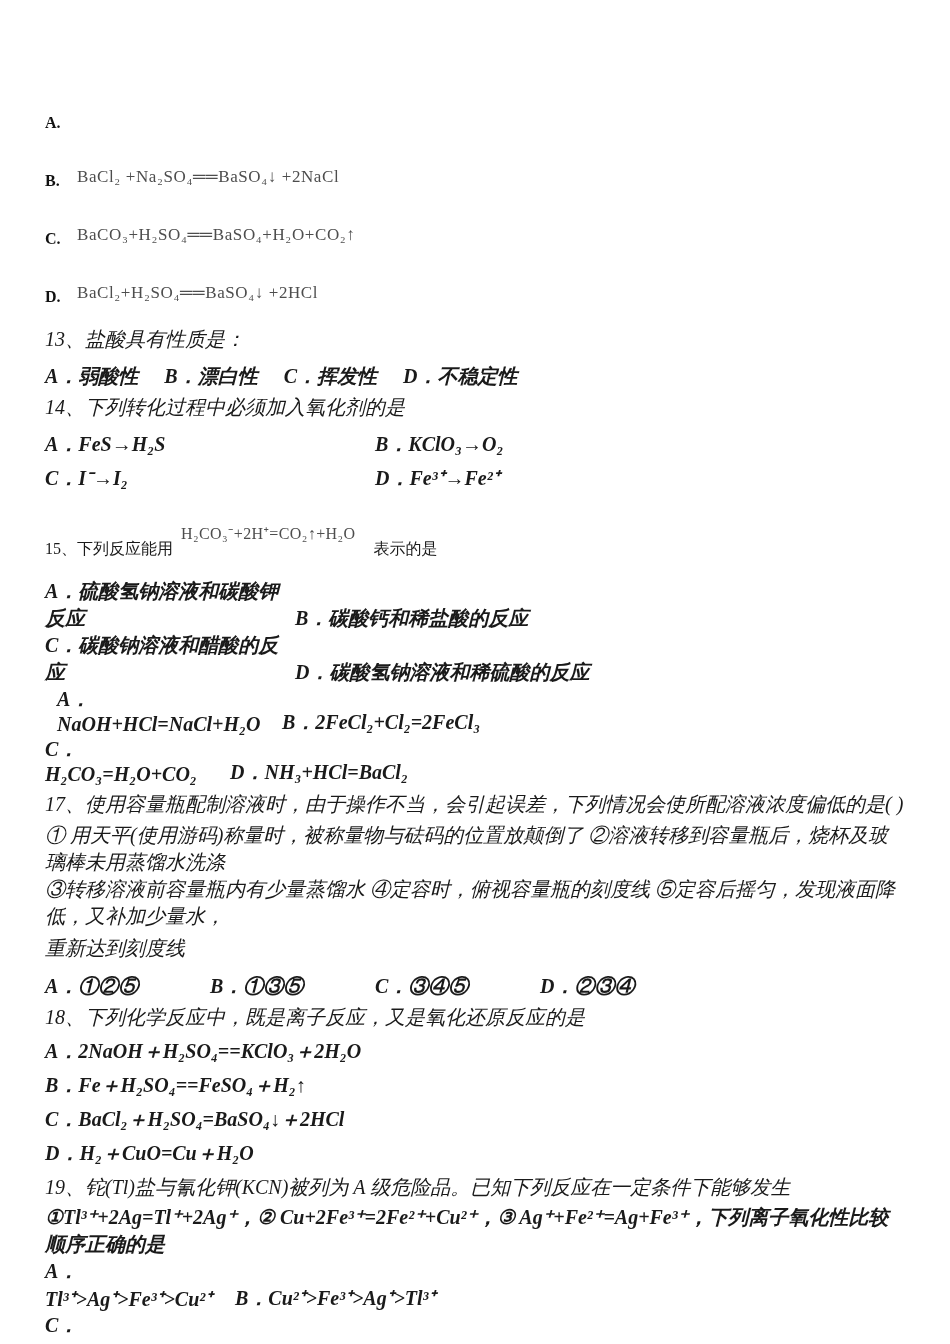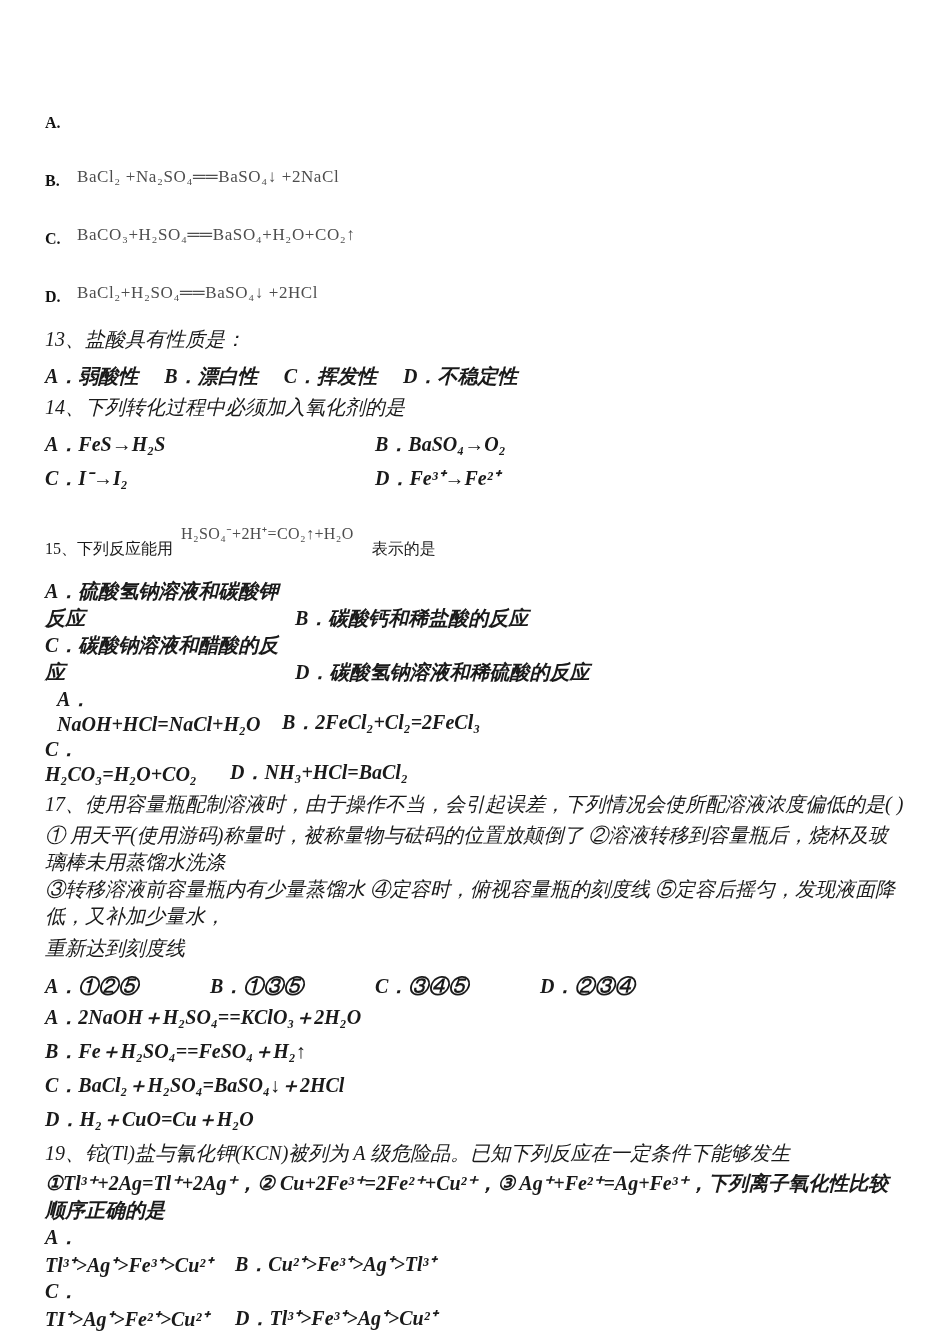--- a/index.html
+++ b/index.html
@@ -75,30 +75,30 @@
   <div class="line opts bold gap26">
     <span>A．弱酸性</span>
     <span>B．漂白性</span>
     <span>C．挥发性</span>
     <span>D．不稳定性</span>
   </div>
 
   <div class="line">14、下列转化过程中必须加入氧化剂的是</div>
   <div class="line opts bold">
     <span class="col330">A．FeS→H₂S</span>
-    <span>B．BaSO₄→O₂</span>
+    <span>B．KClO₃→O₂</span>
   </div>
   <div class="line opts bold">
     <span class="col330">C．I⁻→I₂</span>
     <span>D．Fe³⁺→Fe²⁺</span>
   </div>
 
   <div class="q15-line">
     <span>15、下列反应能用</span>
-    <span class="inline-eq">H₂SO₄⁻+2H⁺=CO₂↑+H₂O</span>
+    <span class="inline-eq">H₂CO₃⁻+2H⁺=CO₂↑+H₂O</span>
     <span>表示的是</span>
   </div>
   <div class="line opts bold q15-opts-space">
     <span class="col250">A．硫酸氢钠溶液和碳酸钾反应</span>
     <span>B．碳酸钙和稀盐酸的反应</span>
   </div>
   <div class="line opts bold">
     <span class="col250">C．碳酸钠溶液和醋酸的反应</span>
     <span>D．碳酸氢钠溶液和稀硫酸的反应</span>
   </div>
@@ -116,20 +116,21 @@
   <div class="line para">① 用天平(使用游码)称量时，被称量物与砝码的位置放颠倒了 ②溶液转移到容量瓶后，烧杯及玻璃棒未用蒸馏水洗涤</div>
   <div class="line para">③转移溶液前容量瓶内有少量蒸馏水 ④定容时，俯视容量瓶的刻度线 ⑤定容后摇匀，发现液面降低，又补加少量水，</div>
   <div class="line para">重新达到刻度线</div>
   <div class="line opts bold">
     <span class="col165">A．①②⑤</span>
     <span class="col165">B．①③⑤</span>
     <span class="col165">C．③④⑤</span>
     <span>D．②③④</span>
   </div>
 
+  <div class="line">18、下列化学反应中，既是离子反应，又是氧化还原反应的是</div>
   <div class="line bold">A．2NaOH＋H₂SO₄==KClO₃＋2H₂O</div>
   <div class="line bold">B．Fe＋H₂SO₄==FeSO₄＋H₂↑</div>
   <div class="line bold">C．BaCl₂＋H₂SO₄=BaSO₄↓＋2HCl</div>
   <div class="line bold">D．H₂＋CuO=Cu＋H₂O</div>
 
   <div class="line">19、铊(Tl)盐与氰化钾(KCN)被列为 A 级危险品。已知下列反应在一定条件下能够发生</div>
   <div class="line bold">①Tl³⁺+2Ag=Tl⁺+2Ag⁺，② Cu+2Fe³⁺=2Fe²⁺+Cu²⁺，③ Ag⁺+Fe²⁺=Ag+Fe³⁺，下列离子氧化性比较顺序正确的是</div>
   <div class="line opts bold">
     <span class="col190">A．Tl³⁺&gt;Ag⁺&gt;Fe³⁺&gt;Cu²⁺</span>
     <span>B．Cu²⁺&gt;Fe³⁺&gt;Ag⁺&gt;Tl³⁺</span>

